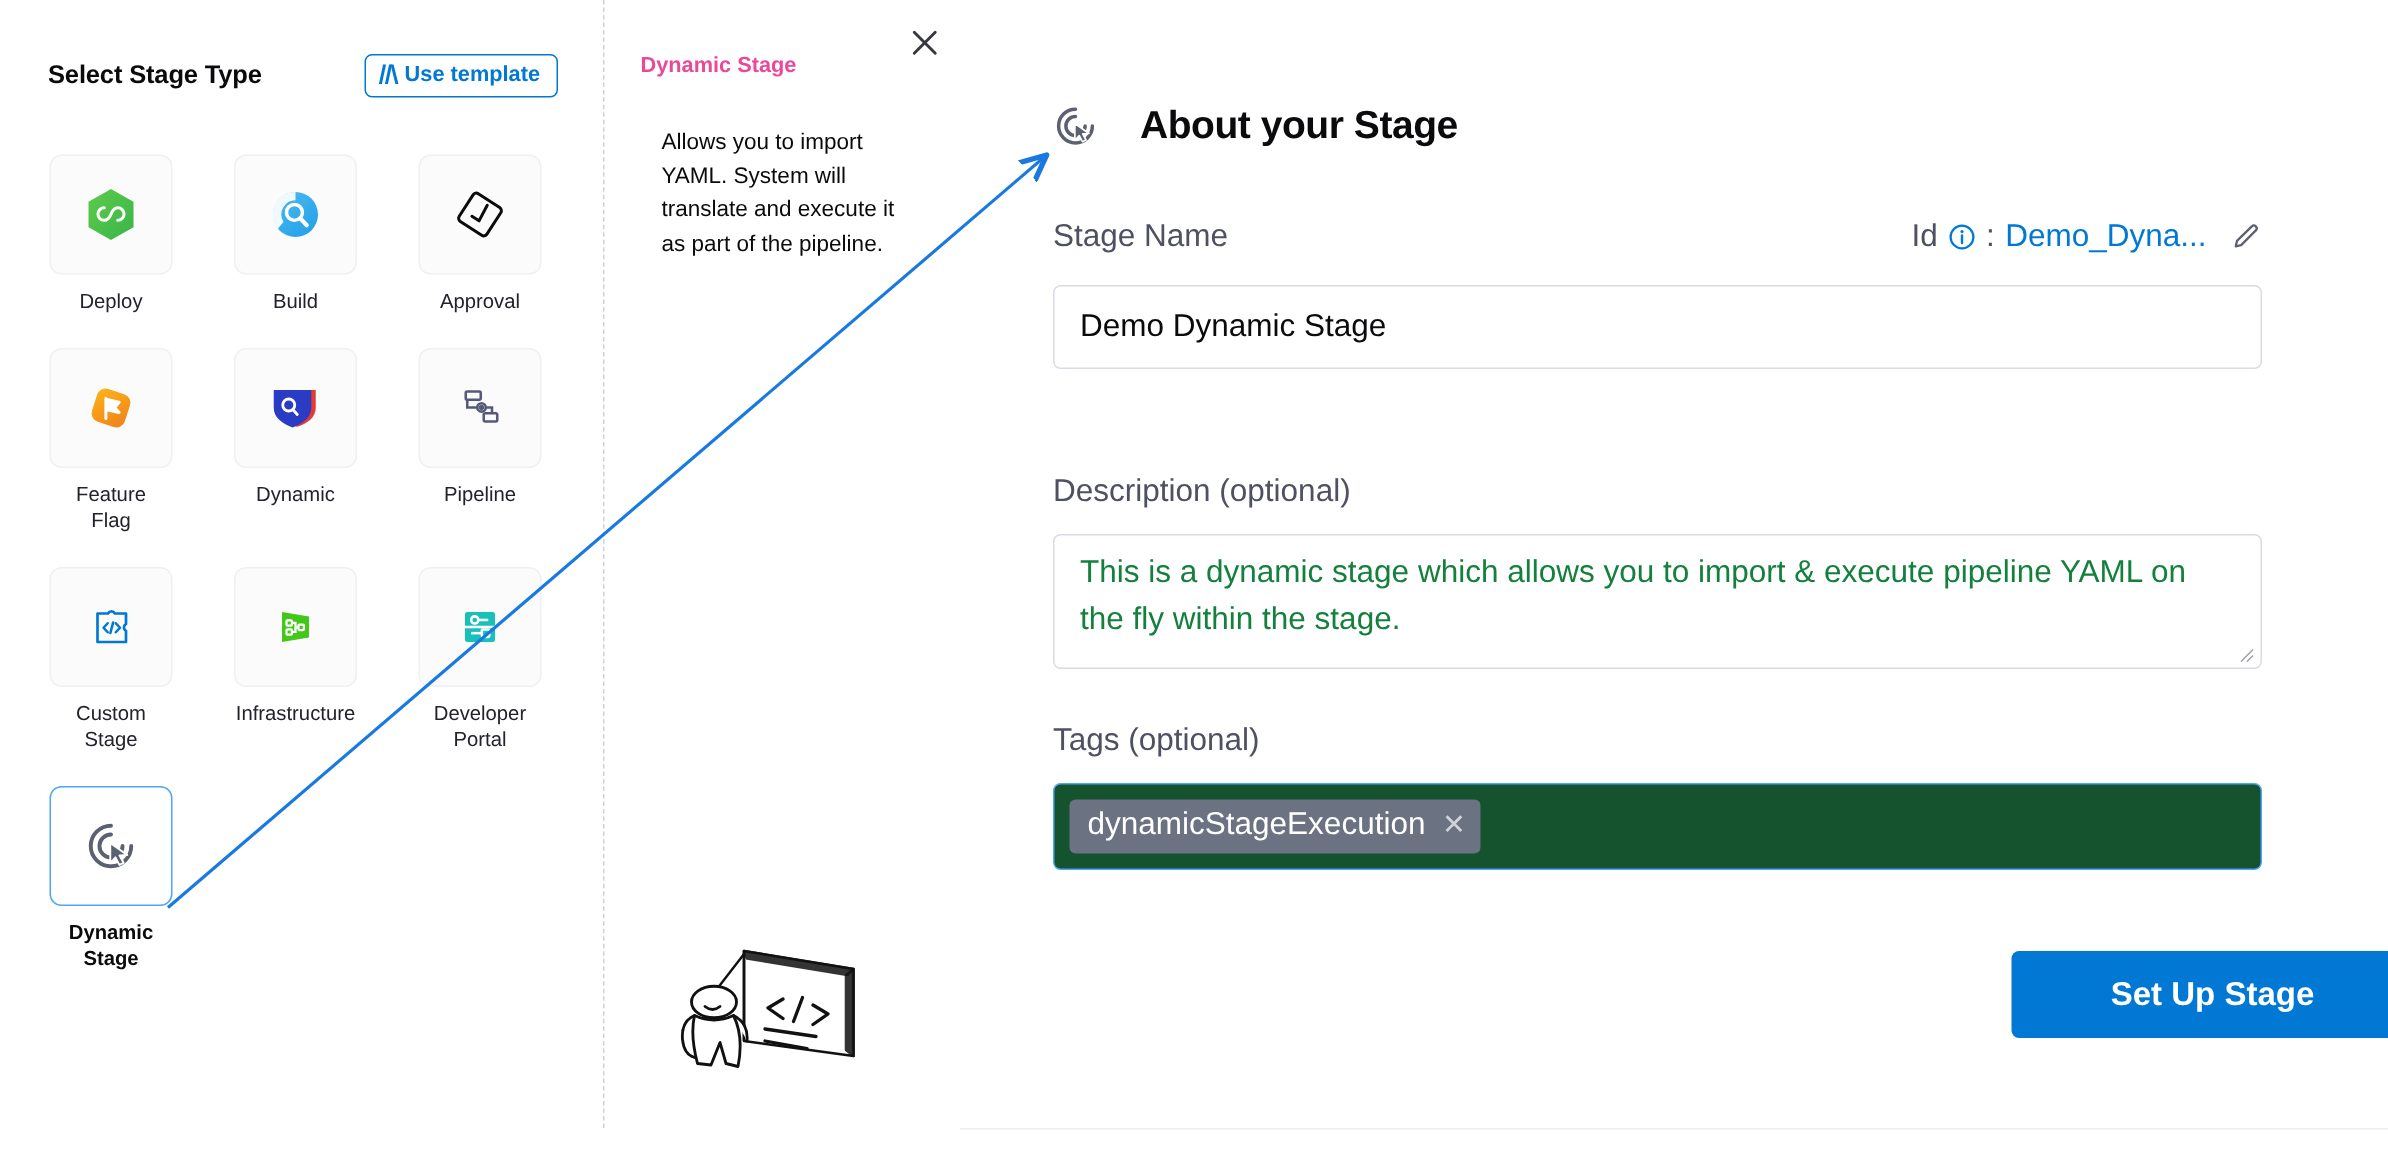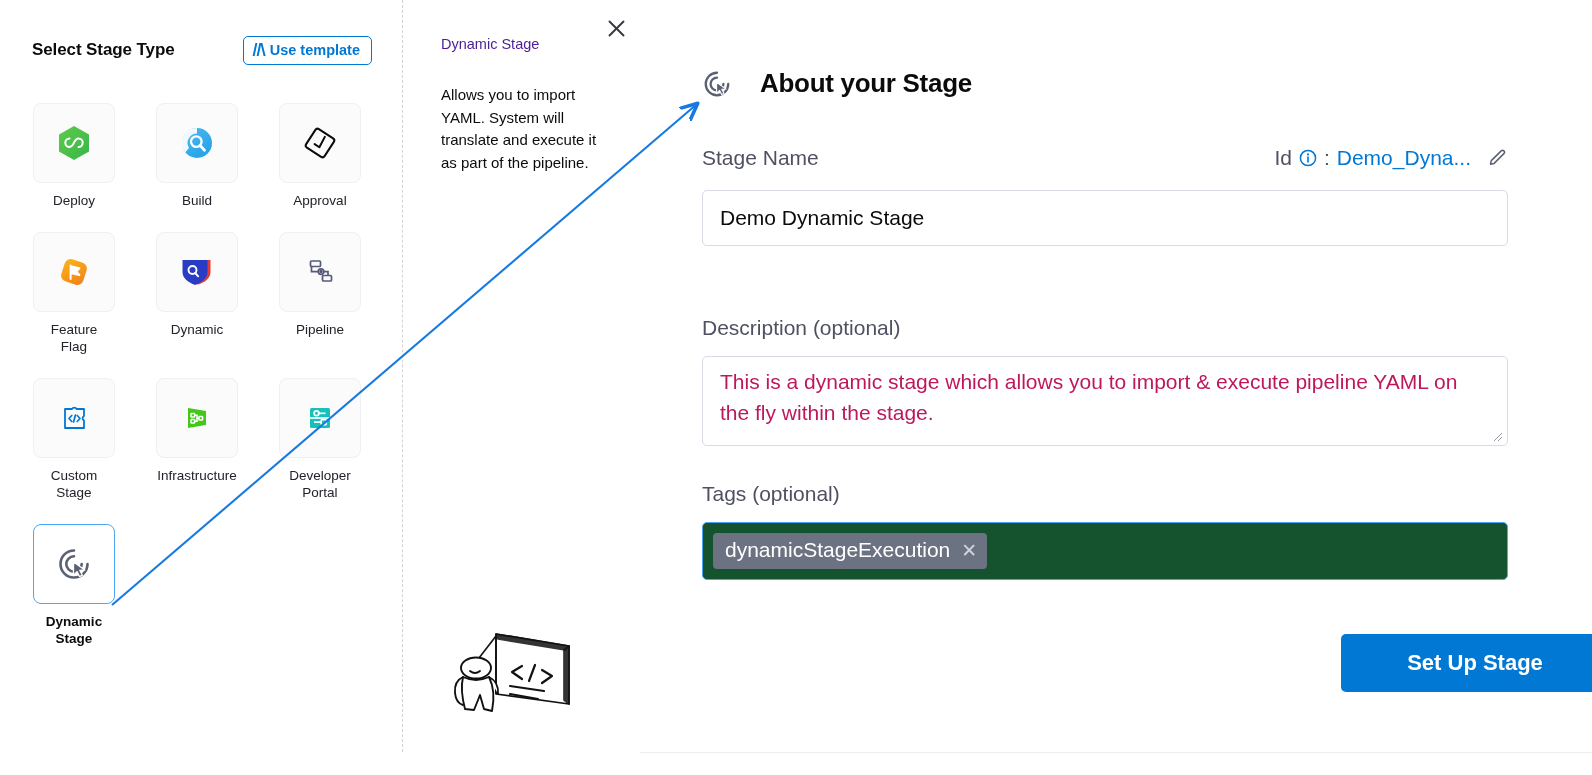--- a/index.html
+++ b/index.html
@@ -49,21 +49,21 @@
   .stage-label.bold { font-weight: bold; color: #0b0b0d; }
 
   
   .v-divider {
     position: absolute; left: 402px; top: 0; width: 1px; height: 752px;
     border-left: 1px dashed #cfd2d8;
   }
 
   
   .mid-panel { position: absolute; left: 403px; top: 0; width: 237px; height: 775px; }
-  .mid-title { position: absolute; left: 38px; top: 36px; font-size: 14.5px; font-weight: normal; color: #4c1d95; }
+  .mid-title { position: absolute; left: 24px; top: 36px; font-size: 14.5px; font-weight: bold; color: #ec4899; }
   .mid-desc {
     position: absolute; left: 38px; top: 84px; width: 160px;
     font-size: 15px; line-height: 22.5px; color: #0b0b0d; font-weight: normal;
   }
   .close-btn {
     position: absolute; left: 604px; top: 16px; width: 24px; height: 24px;
     cursor: pointer; display: flex; align-items: center; justify-content: center;
   }
   .illus { position: absolute; left: 450px; top: 622px; width: 130px; height: 96px; }
 
@@ -89,21 +89,21 @@
 
   .text-input {
     position: absolute; left: 62px; width: 806px; height: 56px;
     border: 1px solid #d9dae5; border-radius: 5px; background: #fff;
     display: flex; align-items: center; padding: 0 17px;
     font-size: 21px; color: #0b0b0d;
   }
   .text-area {
     position: absolute; left: 62px; width: 806px; height: 90px;
     border: 1px solid #d9dae5; border-radius: 5px; background: #fff;
-    padding: 9px 17px; font-size: 21px; color: #be185d; line-height: 31px;
+    padding: 9px 17px; font-size: 21px; color: #15803d; line-height: 31px;
     overflow: hidden;
   }
   .resize-grip { position: absolute; right: 4px; bottom: 3px; width: 11px; height: 11px; }
   .tags-box {
     position: absolute; left: 62px; width: 806px; height: 58px;
     border: 1.6px solid #4da7f5; border-radius: 5px; background: #14532d;
     display: flex; align-items: center; padding: 0 10px; gap: 8px;
   }
   .tag-chip {
     display: inline-flex; align-items: center; gap: 11px;

